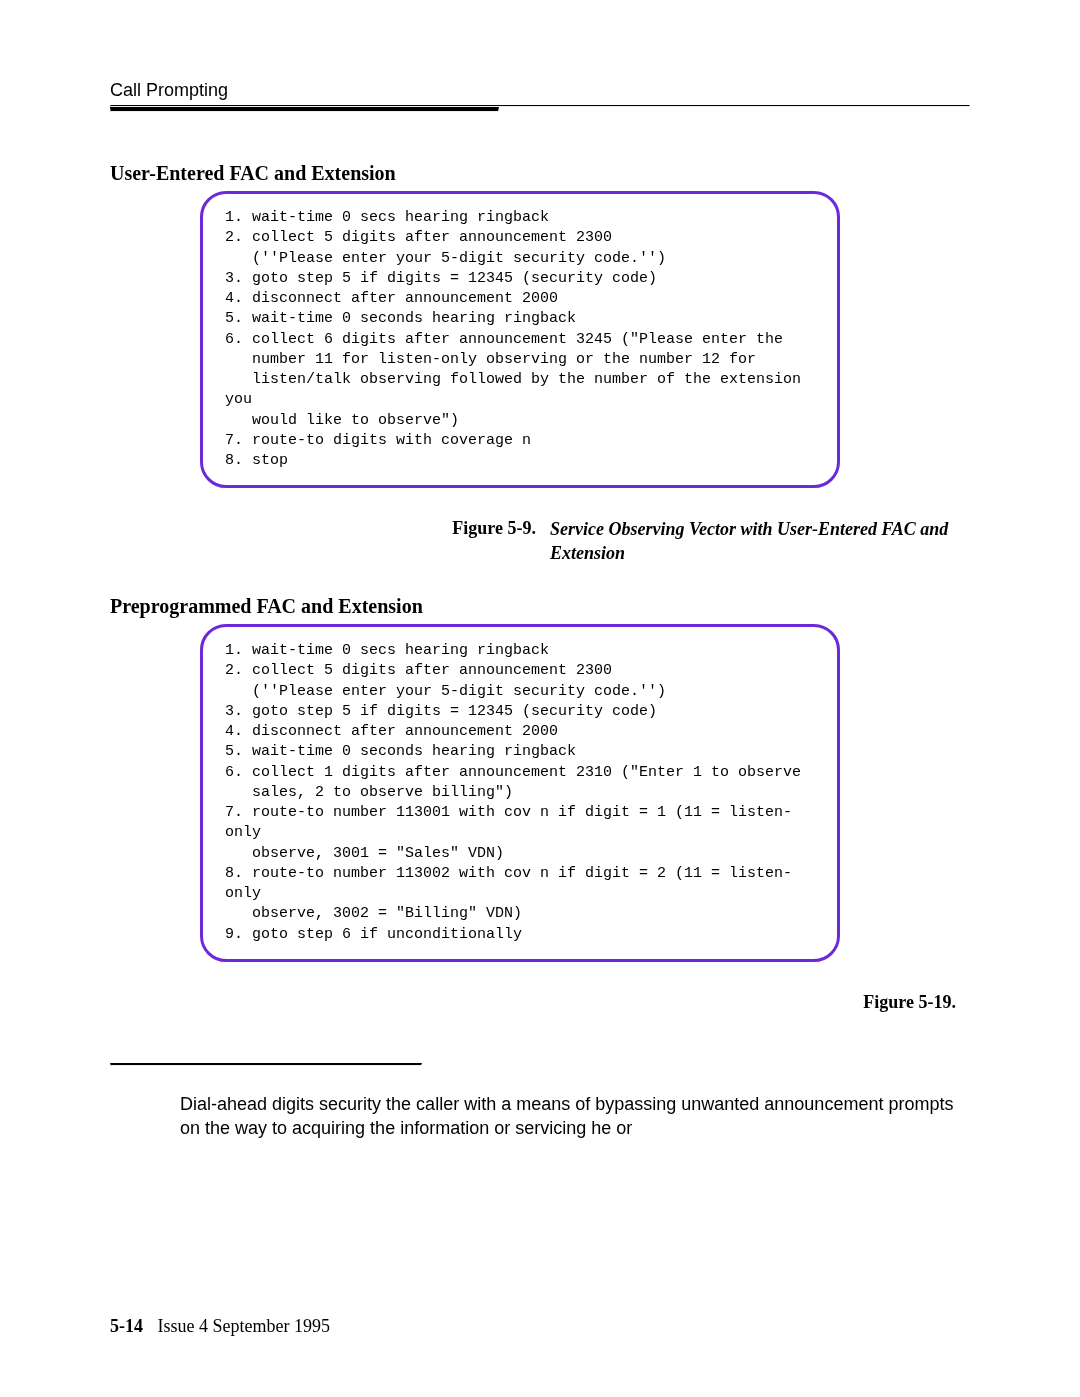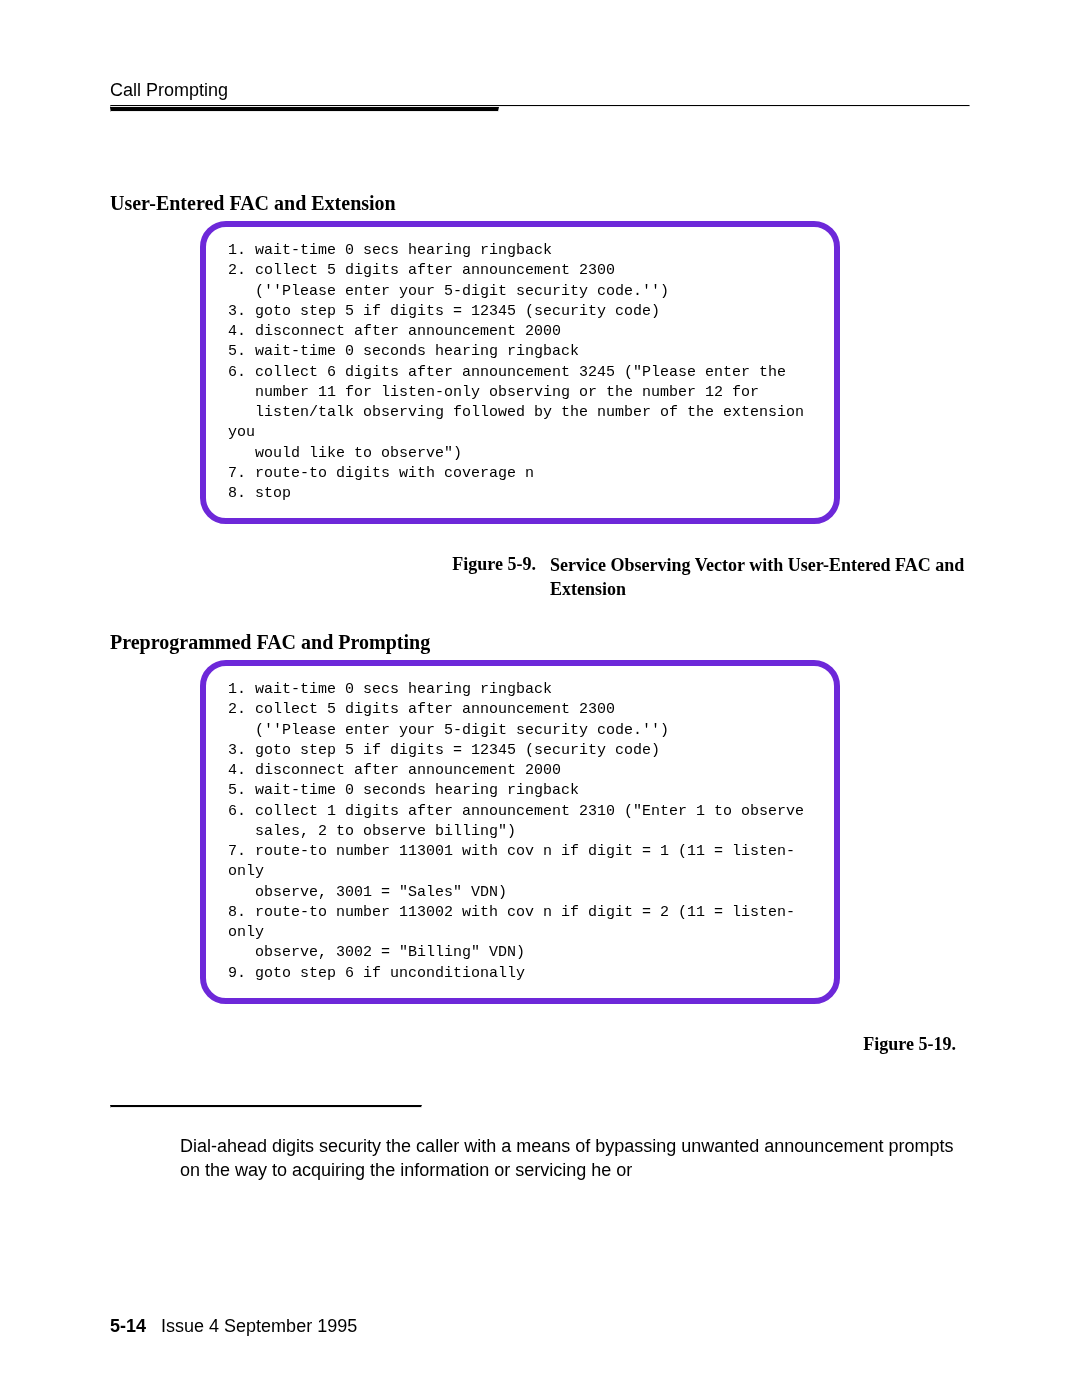--- a/index.html
+++ b/index.html
@@ -23,38 +23,38 @@
   .top-rule-thin {
     border-top: 1px solid #000;
     margin: 0;
   }
   .top-rule-thick {
     border-top: 4px solid #000;
     width: 45%;
     margin: 0;
   }
   .section {
-    margin-top: 80px;
+    margin-top: 50px;
   }
   .subheading {
     font-family: "Times New Roman", Times, serif;
     font-weight: bold;
     font-size: 20px;
     margin-bottom: 6px;
   }
   .body-text {
     margin-left: 70px;
     font-size: 18px;
     line-height: 1.35;
     margin-bottom: 30px;
   }
   .code-box {
     margin-left: 90px;
     width: 640px;
-    border: 6px solid #6d28d9;
+    border: 3px solid #6d28d9;
     border-radius: 26px;
     padding: 14px 22px 14px 22px;
     font-family: "Courier New", Courier, monospace;
     font-size: 15px;
     line-height: 1.35;
     white-space: pre-wrap;
     box-sizing: border-box;
     margin-bottom: 30px;
   }
   .figure-caption {
@@ -66,40 +66,42 @@
     display: flex;
     justify-content: flex-end;
   }
   .figure-caption .fig-label {
     white-space: nowrap;
     padding-right: 14px;
   }
   .figure-caption .fig-text {
     max-width: 420px;
     line-height: 1.3;
+    font-style: italic;
   }
   .section-title-block {
     margin-top: 50px;
   }
   .section-title {
     font-family: "Times New Roman", Times, serif;
     font-weight: bold;
     font-size: 28px;
     margin-bottom: 4px;
   }
   .section-title-rule {
     border-top: 2px solid #000;
     width: 310px;
     margin: 0 0 26px 0;
   }
   .footer {
     position: absolute;
     bottom: 60px;
     left: 110px;
     font-size: 18px;
+    font-family: Liberation Serif, serif;
   }
   .footer .pnum {
     font-weight: bold;
     padding-right: 10px;
   }
 </style>
 </head>
 <body>
 
 <div class="page">
@@ -122,21 +124,21 @@
    would like to observe")
 7. route-to digits with coverage n
 8. stop</div>
     <div class="figure-caption">
       <span class="fig-label">Figure 5-9.</span>
       <span class="fig-text">Service Observing Vector with User-Entered FAC and Extension</span>
     </div>
   </div>
 
   <div class="section" style="margin-top:10px">
-    <div class="subheading">Preprogrammed FAC and Prompting</div>
+    <div class="subheading">Preprogrammed FAC and Extension</div>
     <div class="code-box">1. wait-time 0 secs hearing ringback
 2. collect 5 digits after announcement 2300
    (''Please enter your 5-digit security code.'')
 3. goto step 5 if digits = 12345 (security code)
 4. disconnect after announcement 2000
 5. wait-time 0 seconds hearing ringback
 6. collect 1 digits after announcement 2310 ("Enter 1 to observe
    sales, 2 to observe billing")
 7. route-to number 113001 with cov n if digit = 1 (11 = listen-only
    observe, 3001 = "Sales" VDN)

